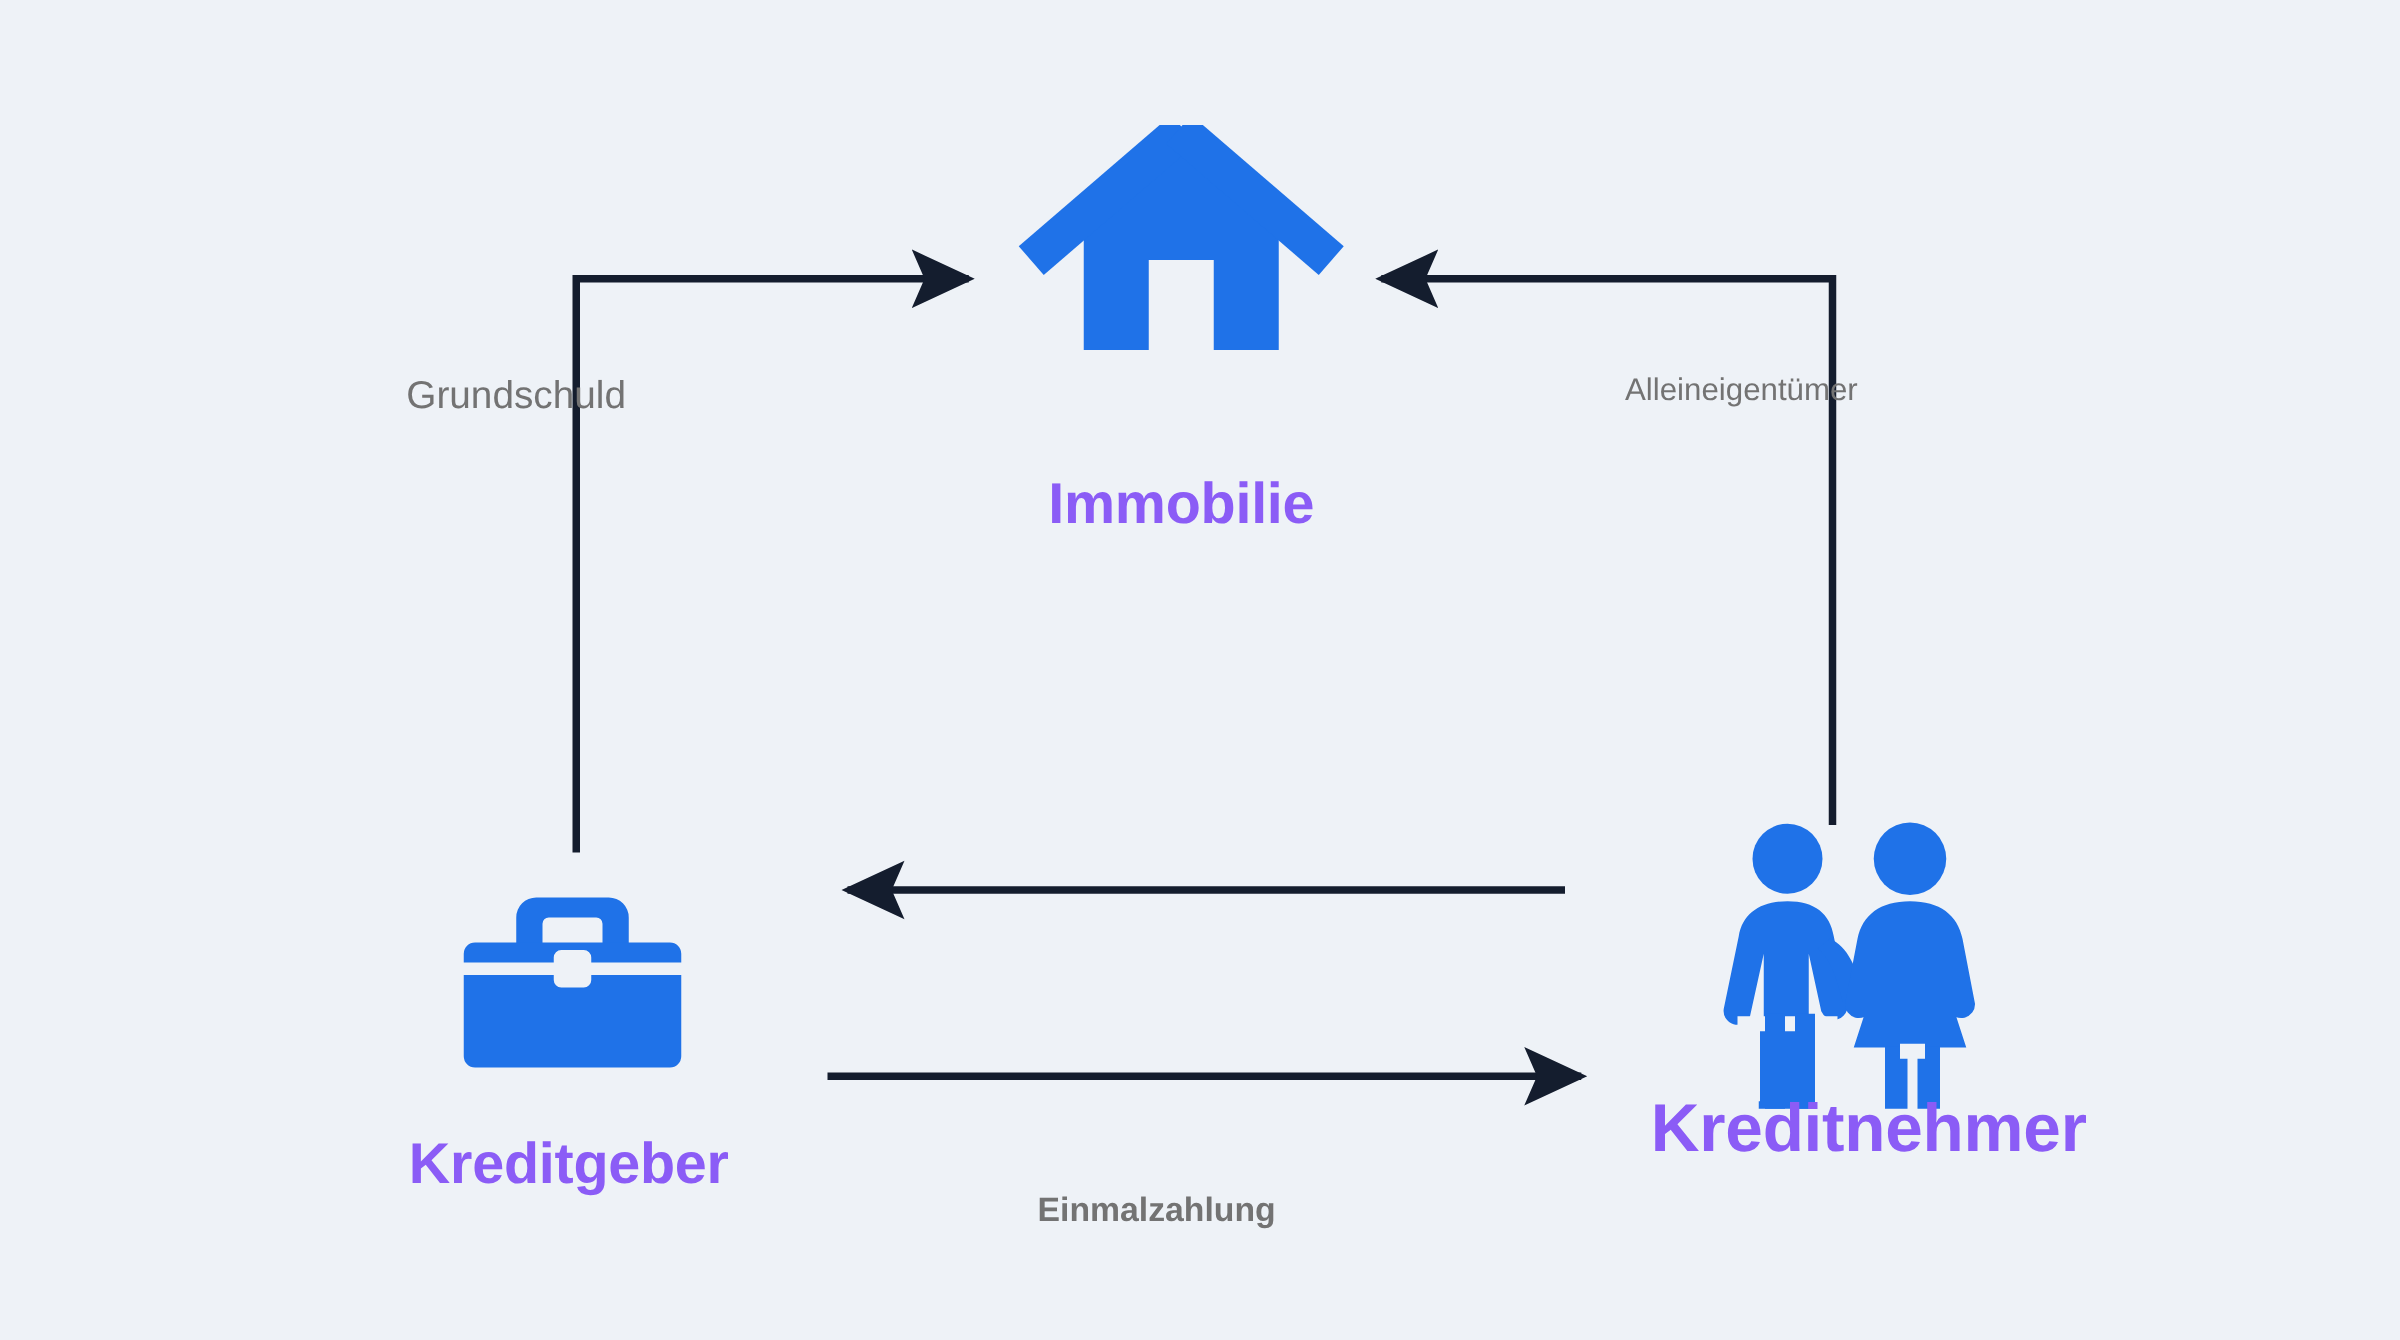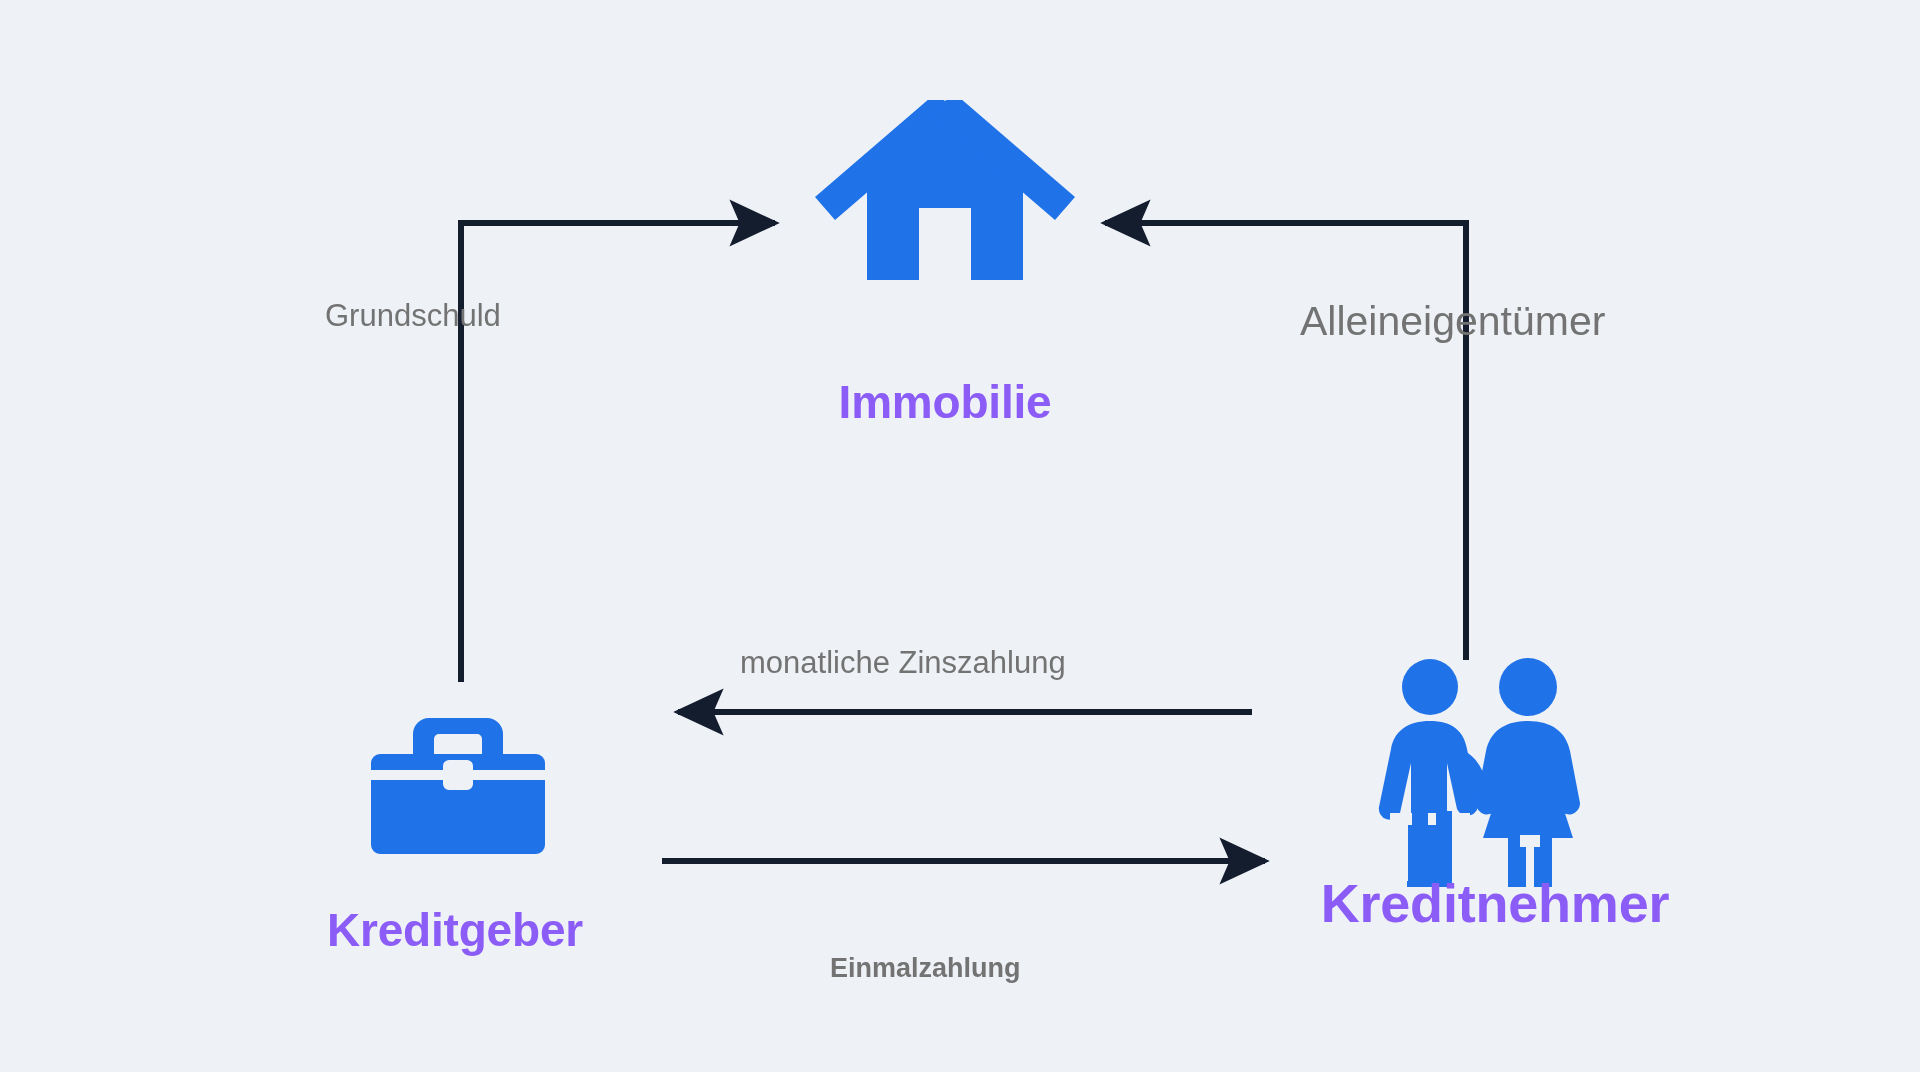--- a/index.html
+++ b/index.html
@@ -33,21 +33,21 @@
   #title-immobilie{left:645px;top:375px;width:600px;font-size:46px;}
 
   #briefcase-icon{left:368px;top:712px;width:180px;height:152px;}
   #title-kreditgeber{left:205px;top:903px;width:500px;font-size:46px;}
 
   #couple-icon{left:1368px;top:655px;width:240px;height:240px;}
   #title-kreditnehmer{left:1215px;top:872px;width:560px;font-size:54px;}
 
   
   #label-grundschuld{left:325px;top:298px;font-size:31px;}
-  #label-alleineigentuemer{left:1300px;top:298px;font-size:41px;}
+  #label-alleineigentuemer{left:1300px;top:298px;font-size:25px;}
   #label-zinszahlung{left:740px;top:645px;font-size:31px;}
   #label-einmalzahlung{left:830px;top:953px;font-size:27px;font-weight:bold;}
 </style>
 </head>
 <body>
 
 <div id="stage">
 
   <svg id="wires" viewBox="0 0 1920 1072">
     <defs>
@@ -117,17 +117,16 @@
       <rect x="166" y="182" width="18" height="50" fill="#1f72e8"></rect>
       <rect x="152" y="180" width="20" height="12" fill="#eef2f7"></rect>
     </svg>
   </div>
   <div class="node-title" id="title-kreditnehmer">Kreditnehmer</div>
 
   <div class="edge-label" id="label-grundschuld">Grundschuld</div>
 
   <div class="edge-label" id="label-alleineigentuemer">Alleineigentümer</div>
 
-  <div class="edge-label" id="label-zinszahlung">monatliche Zinszahlung</div>
 
   <div class="edge-label" id="label-einmalzahlung">Einmalzahlung</div>
 
 </div>
 
 </body></html>

